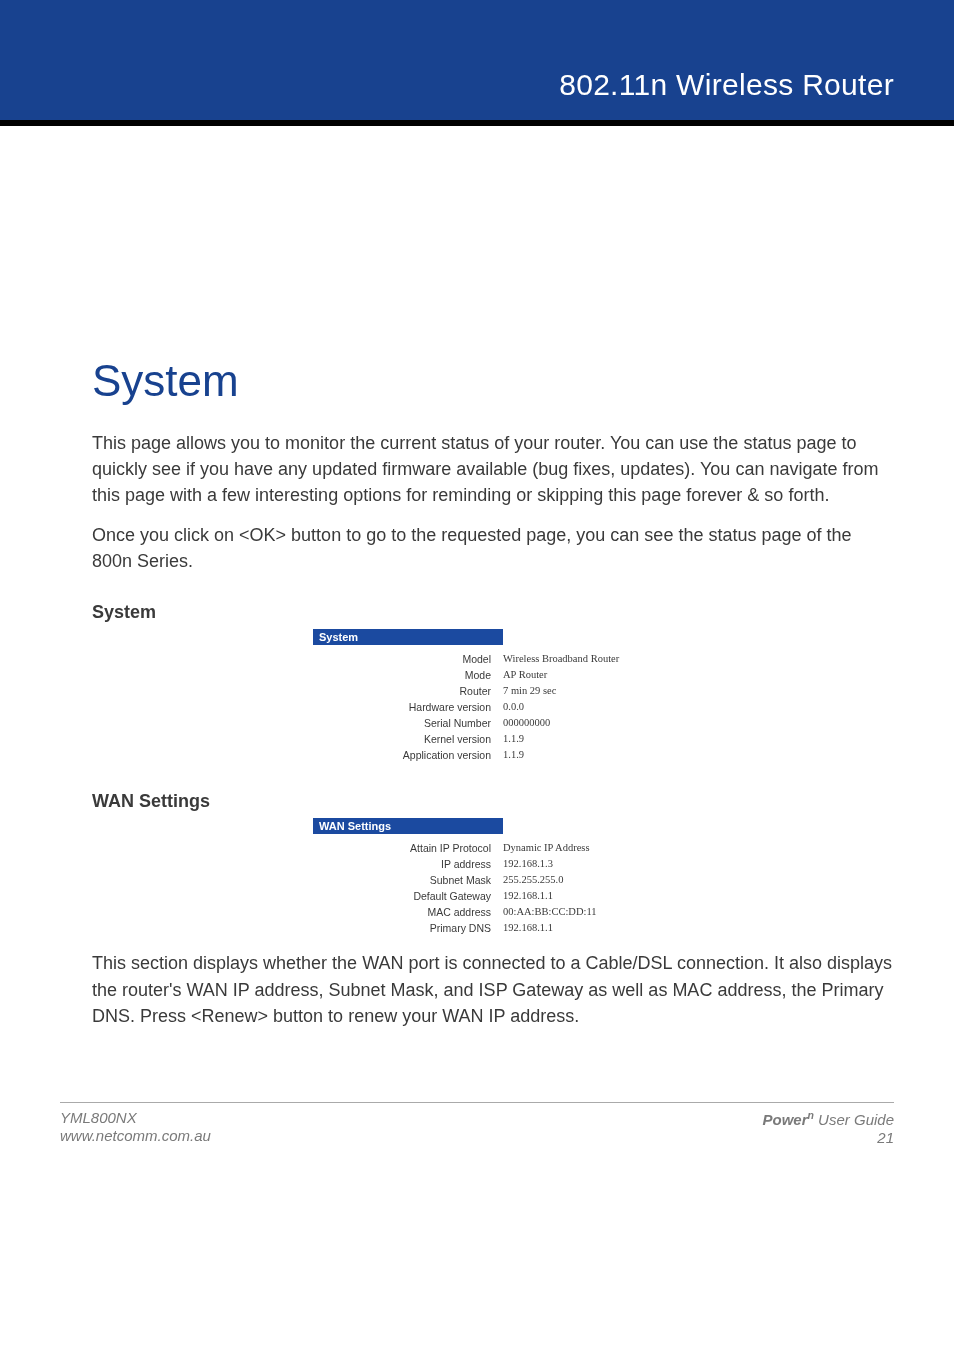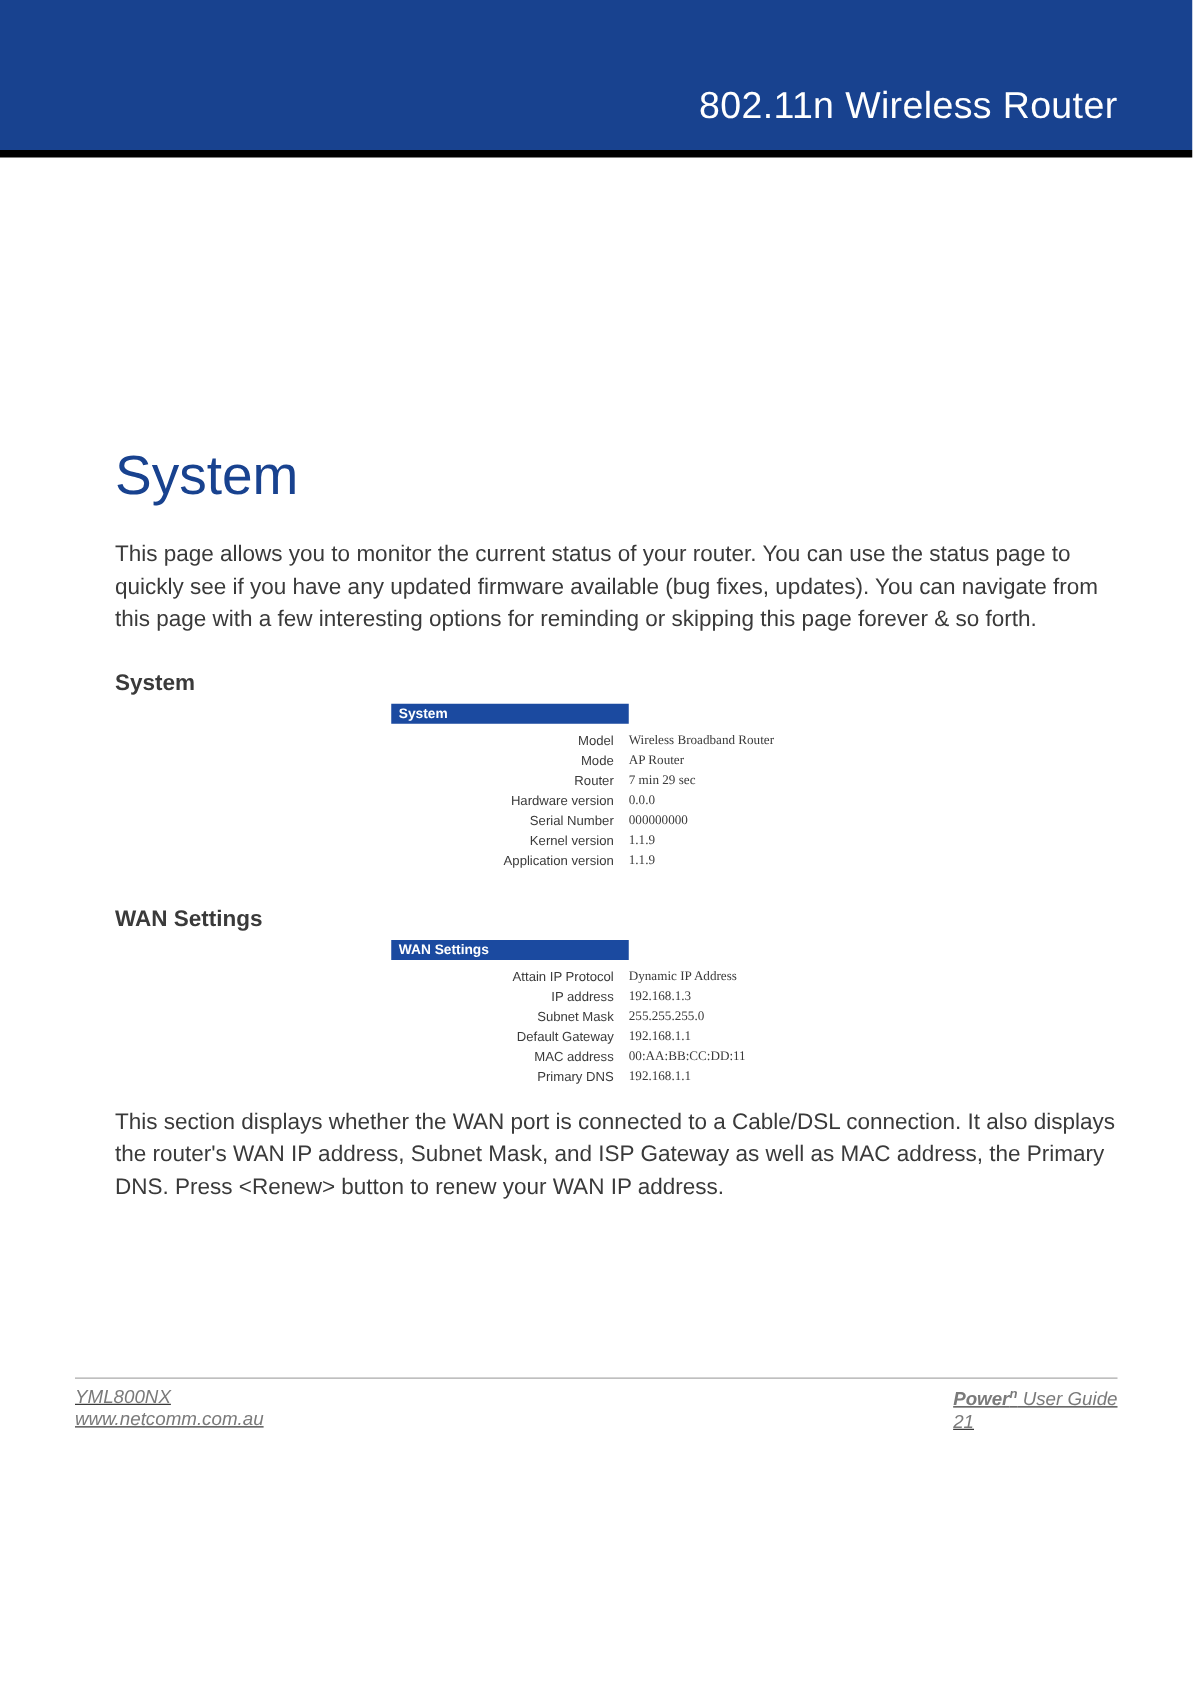--- a/index.html
+++ b/index.html
@@ -12,40 +12,41 @@
   .h1 { color: #18428f; font-size: 44px; font-weight: 400; margin-bottom: 24px; }
   .h2-sub { color: #7a9a1e; font-size: 20px; font-weight: 700; margin-bottom: 10px; }
   .body-text { color: #3a3a3a; font-size: 18px; font-weight: 400; line-height: 1.45; margin-bottom: 14px; }
   .h3 { color: #3a3a3a; font-size: 18px; font-weight: 700; margin-top: 28px; margin-bottom: 6px; }
   .panel { width: 360px; margin: 6px auto 14px auto; font-family: Verdana, Arial, sans-serif; font-size: 10.5px; color: #3a3a3a; }
   .panel-header { background: #1b4aa0; color: #fff; font-weight: 700; padding: 2px 6px; width: 190px; font-size: 11px; }
   .panel-body { padding-top: 6px; }
   .kv { display: flex; padding: 2px 0; }
   .kv .k { width: 190px; text-align: right; padding-right: 12px; }
   .kv .v { flex: 1; text-align: left; font-family: Liberation Serif, serif; }
-  .footer { position: absolute; bottom: 60px; left: 60px; right: 60px; text-decoration: underline; }
+  .footer { position: absolute; bottom: 60px; left: 60px; right: 60px; }
   .footer-rule { border: none; border-top: 1px solid #aaa; margin-bottom: 6px; }
   .footer-row { display: flex; justify-content: space-between; align-items: flex-start; font-style: italic; color: #7a7a7a; font-size: 15px; }
   .footer-left { line-height: 1.25; }
-  .footer-right { line-height: 1.25; }
+  .footer-right { text-align: right; line-height: 1.25; }
   .footer-right .pn { display: block; }
   .powern sup { font-style: italic; font-size: 0.7em; }
 </style>
 </head>
 <body>
 
 <div class="page">
   <div class="header-bar">
     <div class="header-title">802.11n Wireless Router</div>
   </div>
   <div class="header-underline"></div>
 
   <div class="content">
     <div class="h1">System</div>
     <p class="body-text">This page allows you to monitor the current status of your router. You can use the status page to quickly see if you have any updated firmware available (bug fixes, updates). You can navigate from this page with a few interesting options for reminding or skipping this page forever &amp; so forth.</p>
+    <p class="body-text">Once you click on &lt;OK&gt; button to go to the requested page, you can see the status page of the 800n Series.</p>
 
     <div class="h3">System</div>
     <div class="panel">
       <div class="panel-header">System</div>
       <div class="panel-body" id="system-rows">
           <div class="kv">
             <div class="k">Model</div>
             <div class="v">Wireless Broadband Router</div>
           </div>
           <div class="kv">

